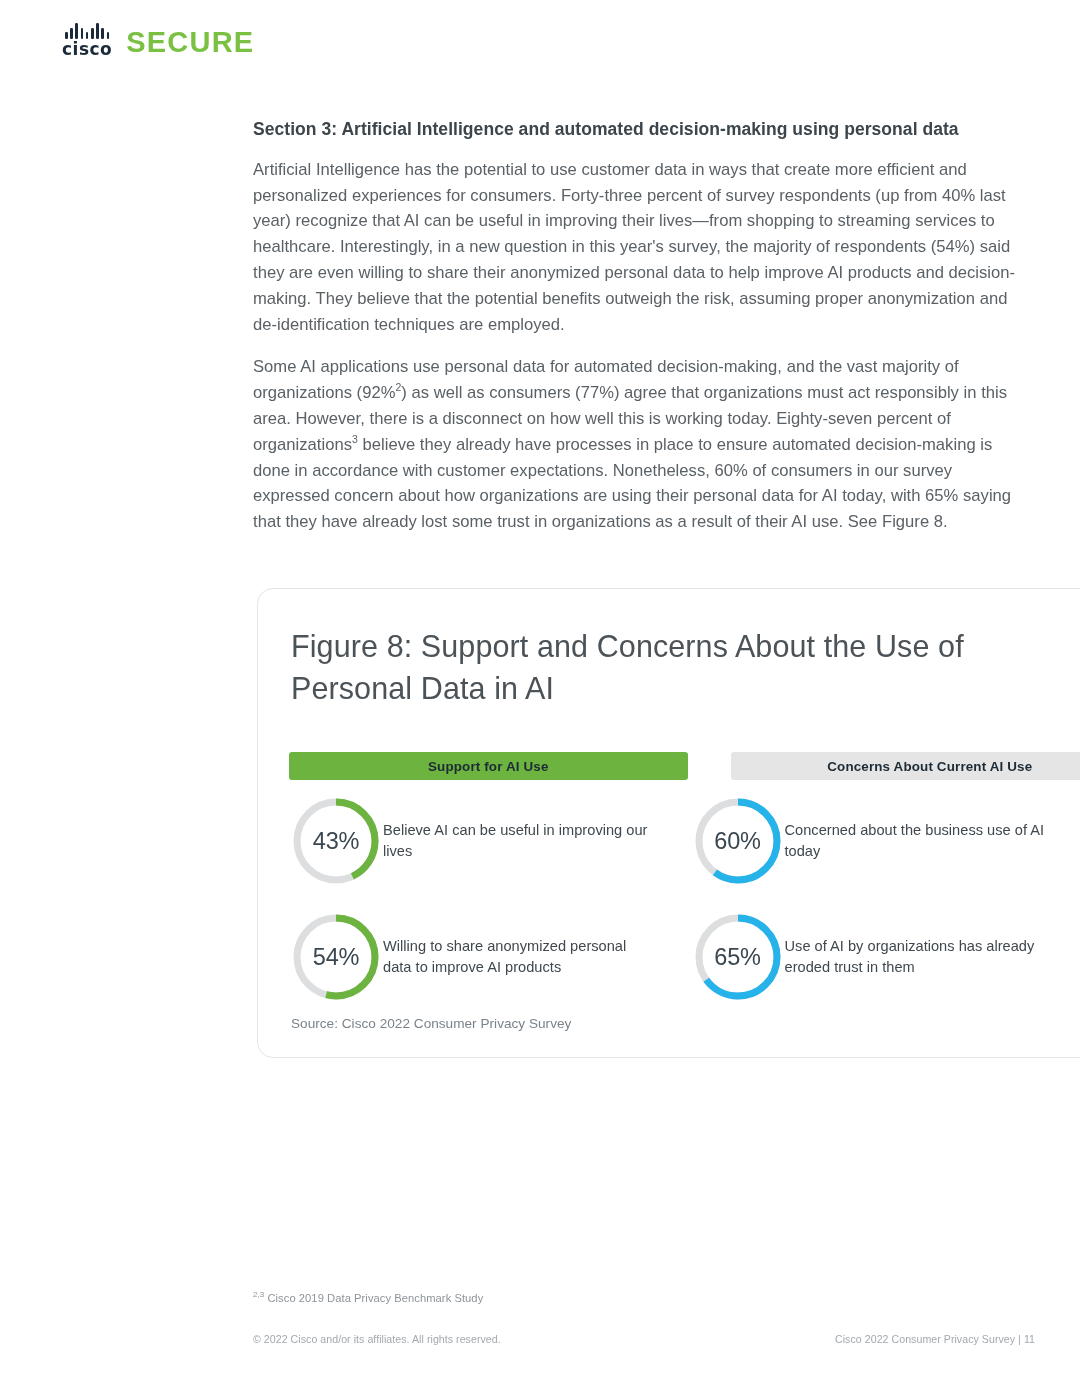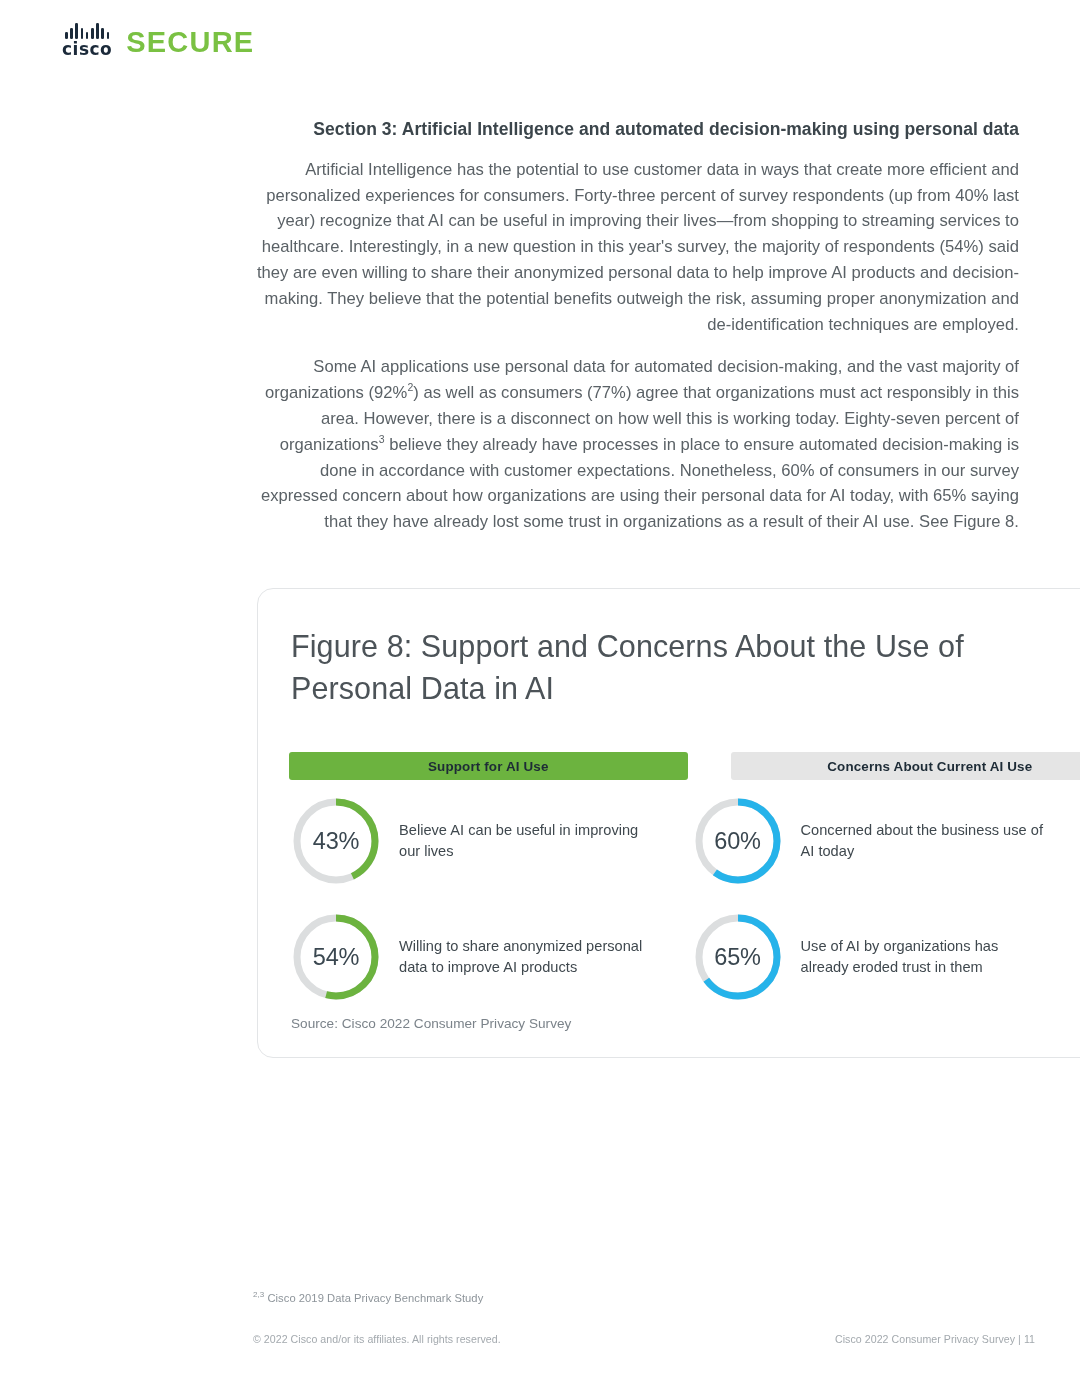--- a/index.html
+++ b/index.html
@@ -70,21 +70,20 @@
     position: relative;
     top: -1px;
   }
 
   
   .content {
     position: absolute;
     left: 253px;
     top: 118px;
     width: 766px;
-    text-align: right;
   }
   .section-heading {
     font-size: 17.5px;
     font-weight: bold;
     color: #3b454b;
     letter-spacing: 0.05px;
     margin: 0 0 16px 0;
     line-height: 1.3;
   }
   .para {
@@ -157,21 +156,20 @@
   }
   .stat-col {
     flex: 1;
     display: flex;
     flex-direction: column;
     gap: 22px;
   }
   .stat-row {
     display: flex;
     align-items: center;
-    gap: 16px;
   }
   .donut {
     position: relative;
     width: 94px;
     height: 94px;
     flex: 0 0 94px;
   }
   .donut svg {
     display: block;
     width: 94px;

